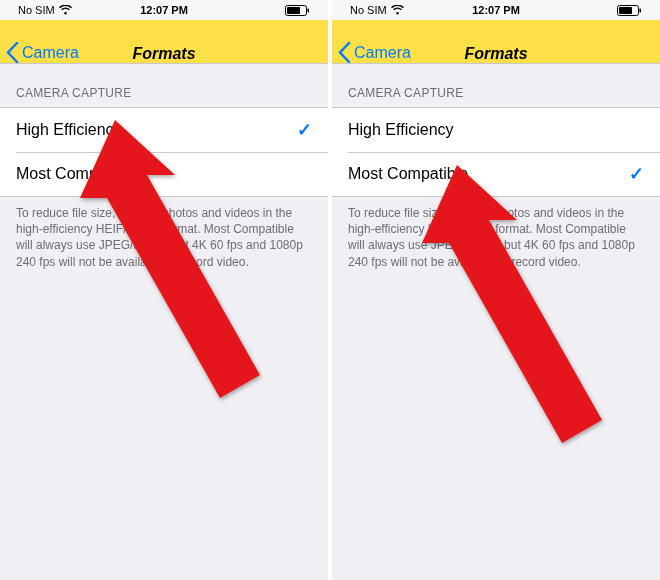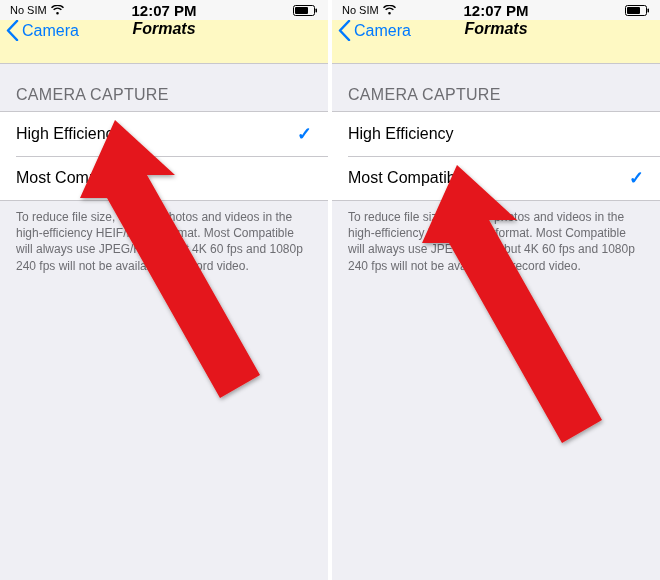--- a/index.html
+++ b/index.html
@@ -21,35 +21,35 @@
     flex-direction: column;
     overflow: hidden;
   }
   
   .status-bar {
     height: 20px;
     background: #f7f7f7;
     display: flex;
     align-items: center;
     justify-content: space-between;
-    padding: 0 10px;
+    padding: 0 18px;
     font-size: 11px;
     font-weight: 500;
     color: #000;
   }
   .status-left, .status-right { display: flex; align-items: center; gap: 4px; }
-  .status-center { position: absolute; left: 0; right: 0; text-align: center; font-size: 15px; font-weight: 600; pointer-events: none; }
+  .status-center { position: absolute; left: 0; right: 0; text-align: center; font-size: 11px; font-weight: 600; pointer-events: none; }
   .wifi-icon svg, .battery-icon svg { display: block; }
   
   .nav-bar {
     height: 44px;
-    background: #fef9c3;
+    background: #fde047;
     border-bottom: 0.5px solid #c8c7cc;
     display: flex;
-    align-items: flex-start;
+    align-items: flex-end;
     position: relative;
   }
   .nav-back {
     display: flex;
     align-items: center;
     color: #007aff;
     font-size: 16px;
     padding-left: 6px;
     cursor: pointer;
   }
@@ -60,21 +60,21 @@
     text-align: center;
     font-size: 16px;
     font-weight: 600;
     color: #000;
     pointer-events: none;
     font-style: italic;
   }
   
   .content { flex: 1; background: #efeff4; overflow: hidden; }
   .section-header {
-    font-size: 16px;
+    font-size: 12px;
     color: #6d6d72;
     text-transform: uppercase;
     padding: 22px 12px 7px 16px;
     letter-spacing: 0.3px;
   }
   .cell-group {
     background: #fff;
     border-top: 0.5px solid #c8c7cc;
     border-bottom: 0.5px solid #c8c7cc;
   }

